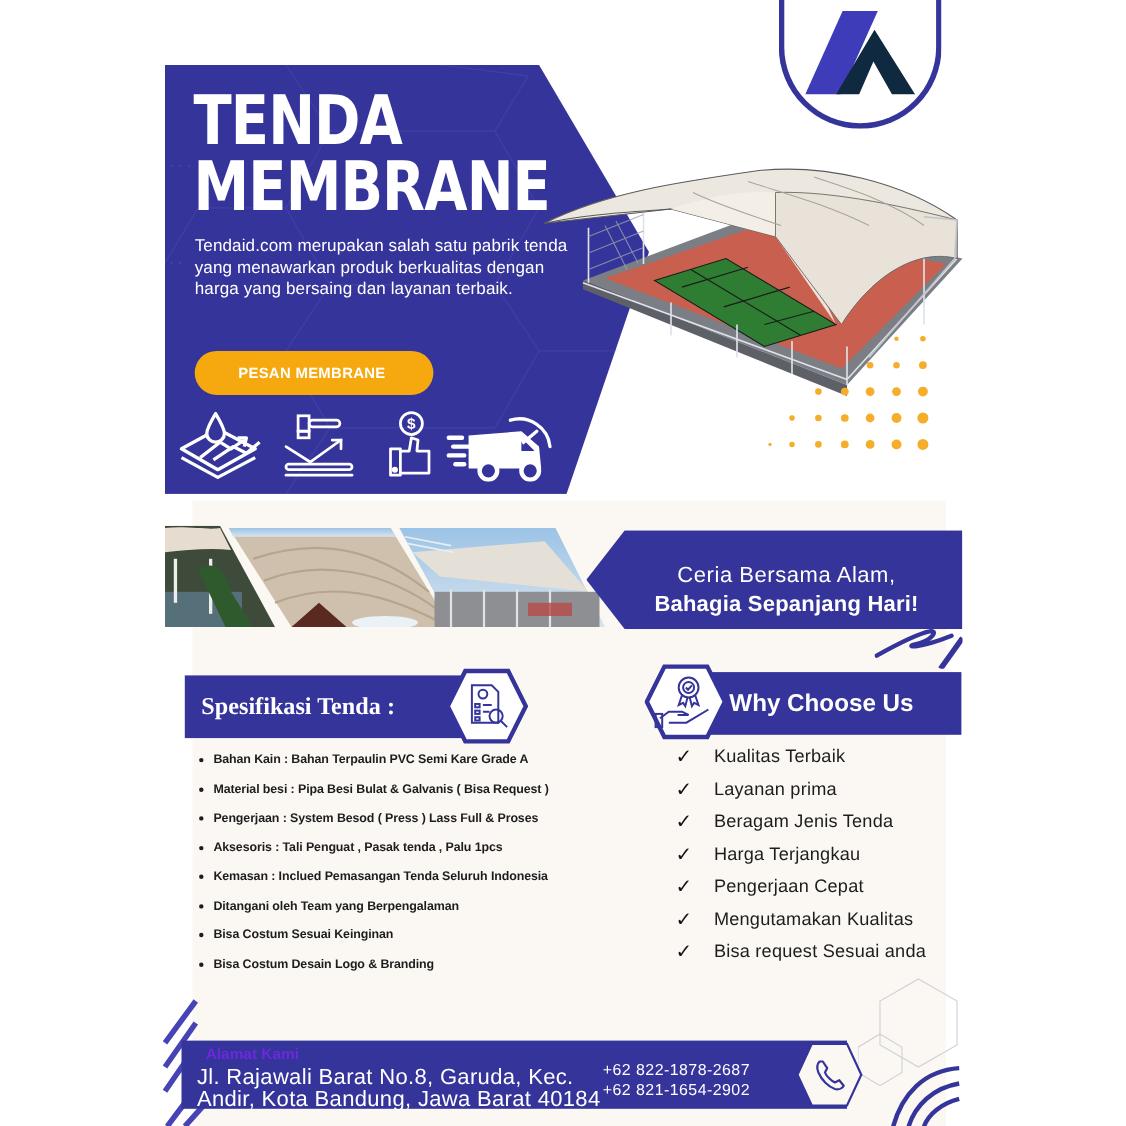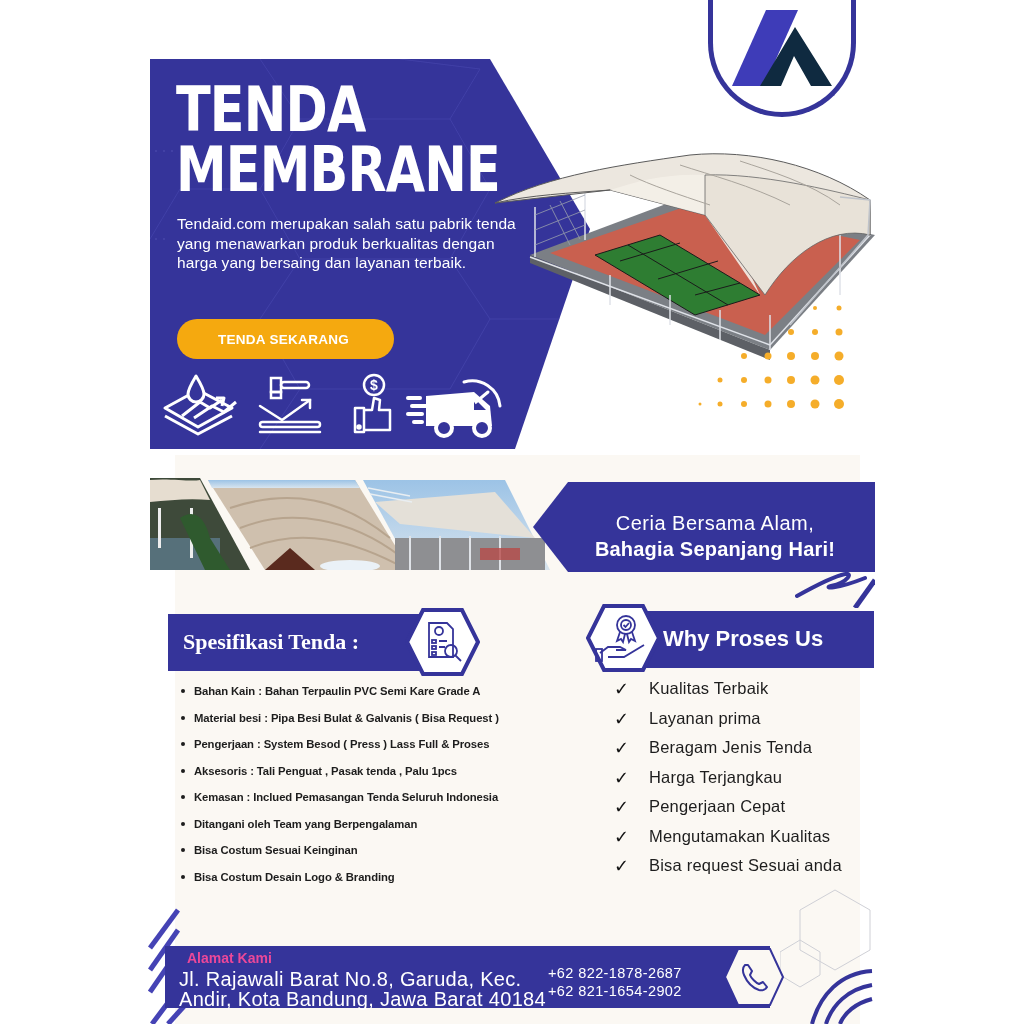--- a/index.html
+++ b/index.html
@@ -54,21 +54,21 @@
   
   .why-bar { left: 610px; top: 611px; width: 264px; height: 57px; background: #35349a; }
   .why-title { left: 663px; top: 626px; color: #fff; font-weight: bold; font-size: 22px; }
 
   .why-list { left: 614px; top: 674px; width: 260px; }
   .why-list li { list-style: none; display: flex; align-items: center; height: 29.5px; font-size: 16.5px; color: #1d1d1d; letter-spacing: 0.2px; }
   .why-list li .chk { width: 35px; font-size: 18px; color: #111; font-family: "DejaVu Sans", sans-serif; }
 
   
   .footer-bar { left: 165px; top: 946px; width: 605px; height: 62px; background: #35349a; }
-  .addr-title { left: 187px; top: 950px; color: #ec4899; font-weight: bold; font-size: 14px; }
+  .addr-title { left: 187px; top: 950px; color: #6d28d9; font-weight: bold; font-size: 14px; }
   .addr { left: 179px; top: 969px; color: #fff; font-size: 20px; line-height: 20px; letter-spacing: 0.3px; }
   .phones { left: 548px; top: 964px; color: #fff; font-size: 14.5px; line-height: 18px; letter-spacing: 0.4px; }
 </style>
 </head>
 <body>
 
 <div class="abs cream"></div>
 
 <div class="abs hero"></div>
 <svg class="abs hero-lines" viewBox="0 0 440 390">
@@ -87,21 +87,21 @@
   </g>
 </svg>
 
 <div class="abs hero-title">
   <span>TENDA</span>
   <span>MEMBRANE</span>
 </div>
 
 <p class="abs hero-desc">Tendaid.com merupakan salah satu pabrik tenda yang menawarkan produk berkualitas dengan harga yang bersaing dan layanan terbaik.</p>
 
-<div class="abs cta">TENDA SEKARANG</div>
+<div class="abs cta">PESAN MEMBRANE</div>
 
 <svg class="feature-icon" style="left:160px;top:372px;width:80px;height:66px" viewBox="0 0 80 66">
   <g fill="none" stroke="#fff" stroke-width="3" stroke-linejoin="round">
     <path d="M5 36 L38 18 L72 36 L38 55 Z" fill="#35349a"></path>
     <path d="M5 44 L38 62 L72 44"></path>
     <path d="M36 4 C30 14 28 18 28 22 A8 8 0 0 0 44 22 C44 18 42 14 36 4 Z" fill="#35349a"></path>
     <path d="M22 44 L40 30 L50 36 L62 28"></path>
     <path d="M56 26 L64 26 L62 34"></path>
     <path d="M34 46 L52 34 L64 40 L76 30"></path>
   </g>
@@ -308,21 +308,21 @@
   <g fill="none" stroke="#35349a" stroke-width="1.8">
     <circle cx="40" cy="22" r="9"></circle>
     <circle cx="40" cy="22" r="5"></circle>
     <path d="M37.5 22 L39.5 24 L43 20"></path>
     <path d="M34 29 L31 38 L35 36 L37 39 L39 31"></path>
     <path d="M46 29 L49 38 L45 36 L43 39 L41 31"></path>
     <path d="M14 50 L22 44 L34 44 L40 47 L30 47 M22 54 L38 54 L58 42"></path>
     <rect x="10" y="46" width="6" height="12"></rect>
   </g>
 </svg>
-<div class="abs why-title">Why Proses Us</div>
+<div class="abs why-title">Why Choose Us</div>
 
 <ul class="abs why-list">
   <li>
       <span class="chk">✓</span>
       <span>Kualitas Terbaik</span>
     </li>
   <li>
       <span class="chk">✓</span>
       <span>Layanan prima</span>
     </li>

